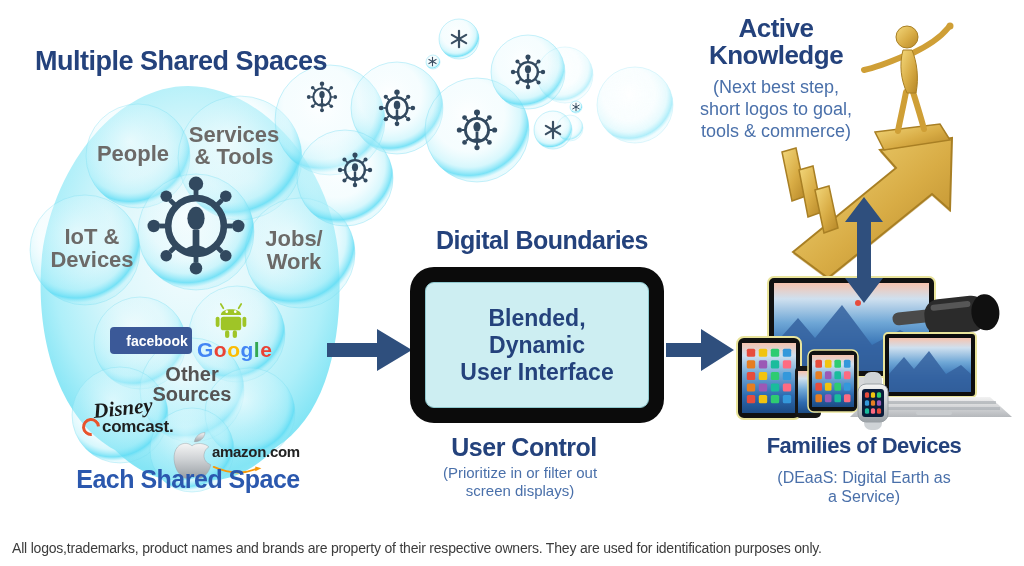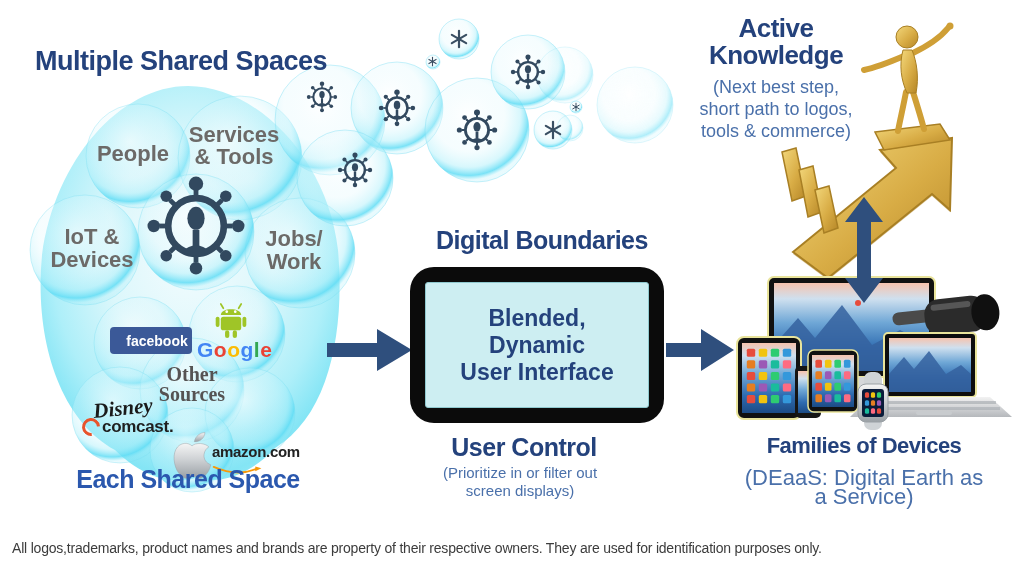--- a/index.html
+++ b/index.html
@@ -9,45 +9,45 @@
   svg.bg{left:0;top:0;}
   .t-navy{color:#24427c;font-weight:bold;}
   .t-note{color:#4a70aa;}
   .t-gray{color:#6c6a68;font-weight:bold;}
   .ctr{transform:translateX(-50%);text-align:center;white-space:nowrap;}
   .title-left{left:35px;top:46px;font-size:27px;letter-spacing:-0.5px;}
   .label-people{left:133px;top:141px;font-size:22px;}
   .label-services{left:234px;top:124px;font-size:22px;line-height:22px;}
   .label-iot{left:92px;top:225px;font-size:22px;line-height:23px;}
   .label-jobs{left:294px;top:227px;font-size:22px;line-height:23px;}
-  .label-other{left:192px;top:364px;font-size:20px;line-height:20px;color:#555353;font-family:Liberation Serif, serif;}
+  .label-other{left:192px;top:364px;font-size:20px;line-height:20px;color:#555353;}
   .fb-badge{left:110px;top:327px;width:70px;height:27px;background:#3b5998;border-radius:4px;
             color:#fff;font-weight:bold;font-size:14px;display:flex;align-items:center;justify-content:center;padding-left:12px;}
   .google-text{left:197px;top:338px;font-size:21px;font-weight:bold;letter-spacing:0.5px;}
   .disney-text{left:123px;top:396px;font-size:21px;font-weight:bold;font-style:italic;
                font-family:"Liberation Serif",serif;color:#1a1a1a;transform:translateX(-50%) rotate(-6deg);}
   .comcast-row{left:82px;top:417px;display:flex;align-items:center;gap:2px;}
   .crescent{width:12px;height:12px;border:3px solid #e8542c;border-right-color:transparent;
             border-radius:50%;transform:rotate(40deg);}
   .comcast-text{font-size:17px;font-weight:bold;color:#1f1f1f;letter-spacing:-0.3px;}
   .amazon-box{left:212px;top:411px;}
   .amazon-text{font-size:15px;font-weight:bold;color:#222;letter-spacing:-0.3px;margin-top:32px;}
   .each-shared{left:188px;top:465px;font-size:25px;color:#2b58ae;font-weight:bold;letter-spacing:-0.5px;}
   .digital-title{left:542px;top:226px;font-size:25px;letter-spacing:-0.5px;}
   .tablet{left:410px;top:267px;width:254px;height:156px;background:#0b0b0b;border-radius:24px;
           display:flex;align-items:center;justify-content:center;}
-  .tablet-screen{width:222px;height:124px;background:#cdeef2;border:1px solid #8fc9cf;border-radius:3px;
+  .tablet-screen{width:222px;height:124px;background:#cdeef2;border:1px solid #8fc9cf;border-radius:9px;
                  display:flex;flex-direction:column;align-items:center;justify-content:center;
                  font-size:23px;line-height:27px;font-weight:bold;color:#24427c;}
   .user-control{left:524px;top:433px;font-size:25px;letter-spacing:-0.5px;}
   .control-note{left:520px;top:464px;font-size:15px;line-height:18px;}
   .knowledge-title{left:776px;top:15px;font-size:26px;line-height:27px;letter-spacing:-0.5px;}
   .knowledge-note{left:776px;top:76px;font-size:18px;line-height:22px;}
   .families-title{left:864px;top:433px;font-size:22px;letter-spacing:-0.5px;}
-  .families-note{left:864px;top:468px;font-size:22px;line-height:19px;}
+  .families-note{left:864px;top:468px;font-size:16px;line-height:19px;}
   .disclaimer{left:0;top:540px;width:1024px;font-size:14px;color:#3c3c3c;letter-spacing:-0.2px;padding-left:12px;}
 </style>
 </head>
 <body>
 
 <div class="canvas">
 
   <svg class="abs bg" width="1024" height="566" viewBox="0 0 1024 566">
     <defs>
       <radialGradient id="blobg" cx="50%" cy="42%" r="62%">
@@ -377,21 +377,21 @@
     <div>screen displays)</div>
   </div>
 
   <div class="abs t-navy ctr knowledge-title">
     <div>Active</div>
     <div>Knowledge</div>
   </div>
 
   <div class="abs t-note ctr knowledge-note">
     <div>(Next best step,</div>
-    <div>short path to logos,</div>
+    <div>short logos to goal,</div>
     <div>tools &amp; commerce)</div>
   </div>
 
   <div class="abs t-navy ctr families-title">Families of Devices</div>
 
   <div class="abs t-note ctr families-note">
     <div>(DEaaS:  Digital Earth as</div>
     <div>a Service)</div>
   </div>
 

